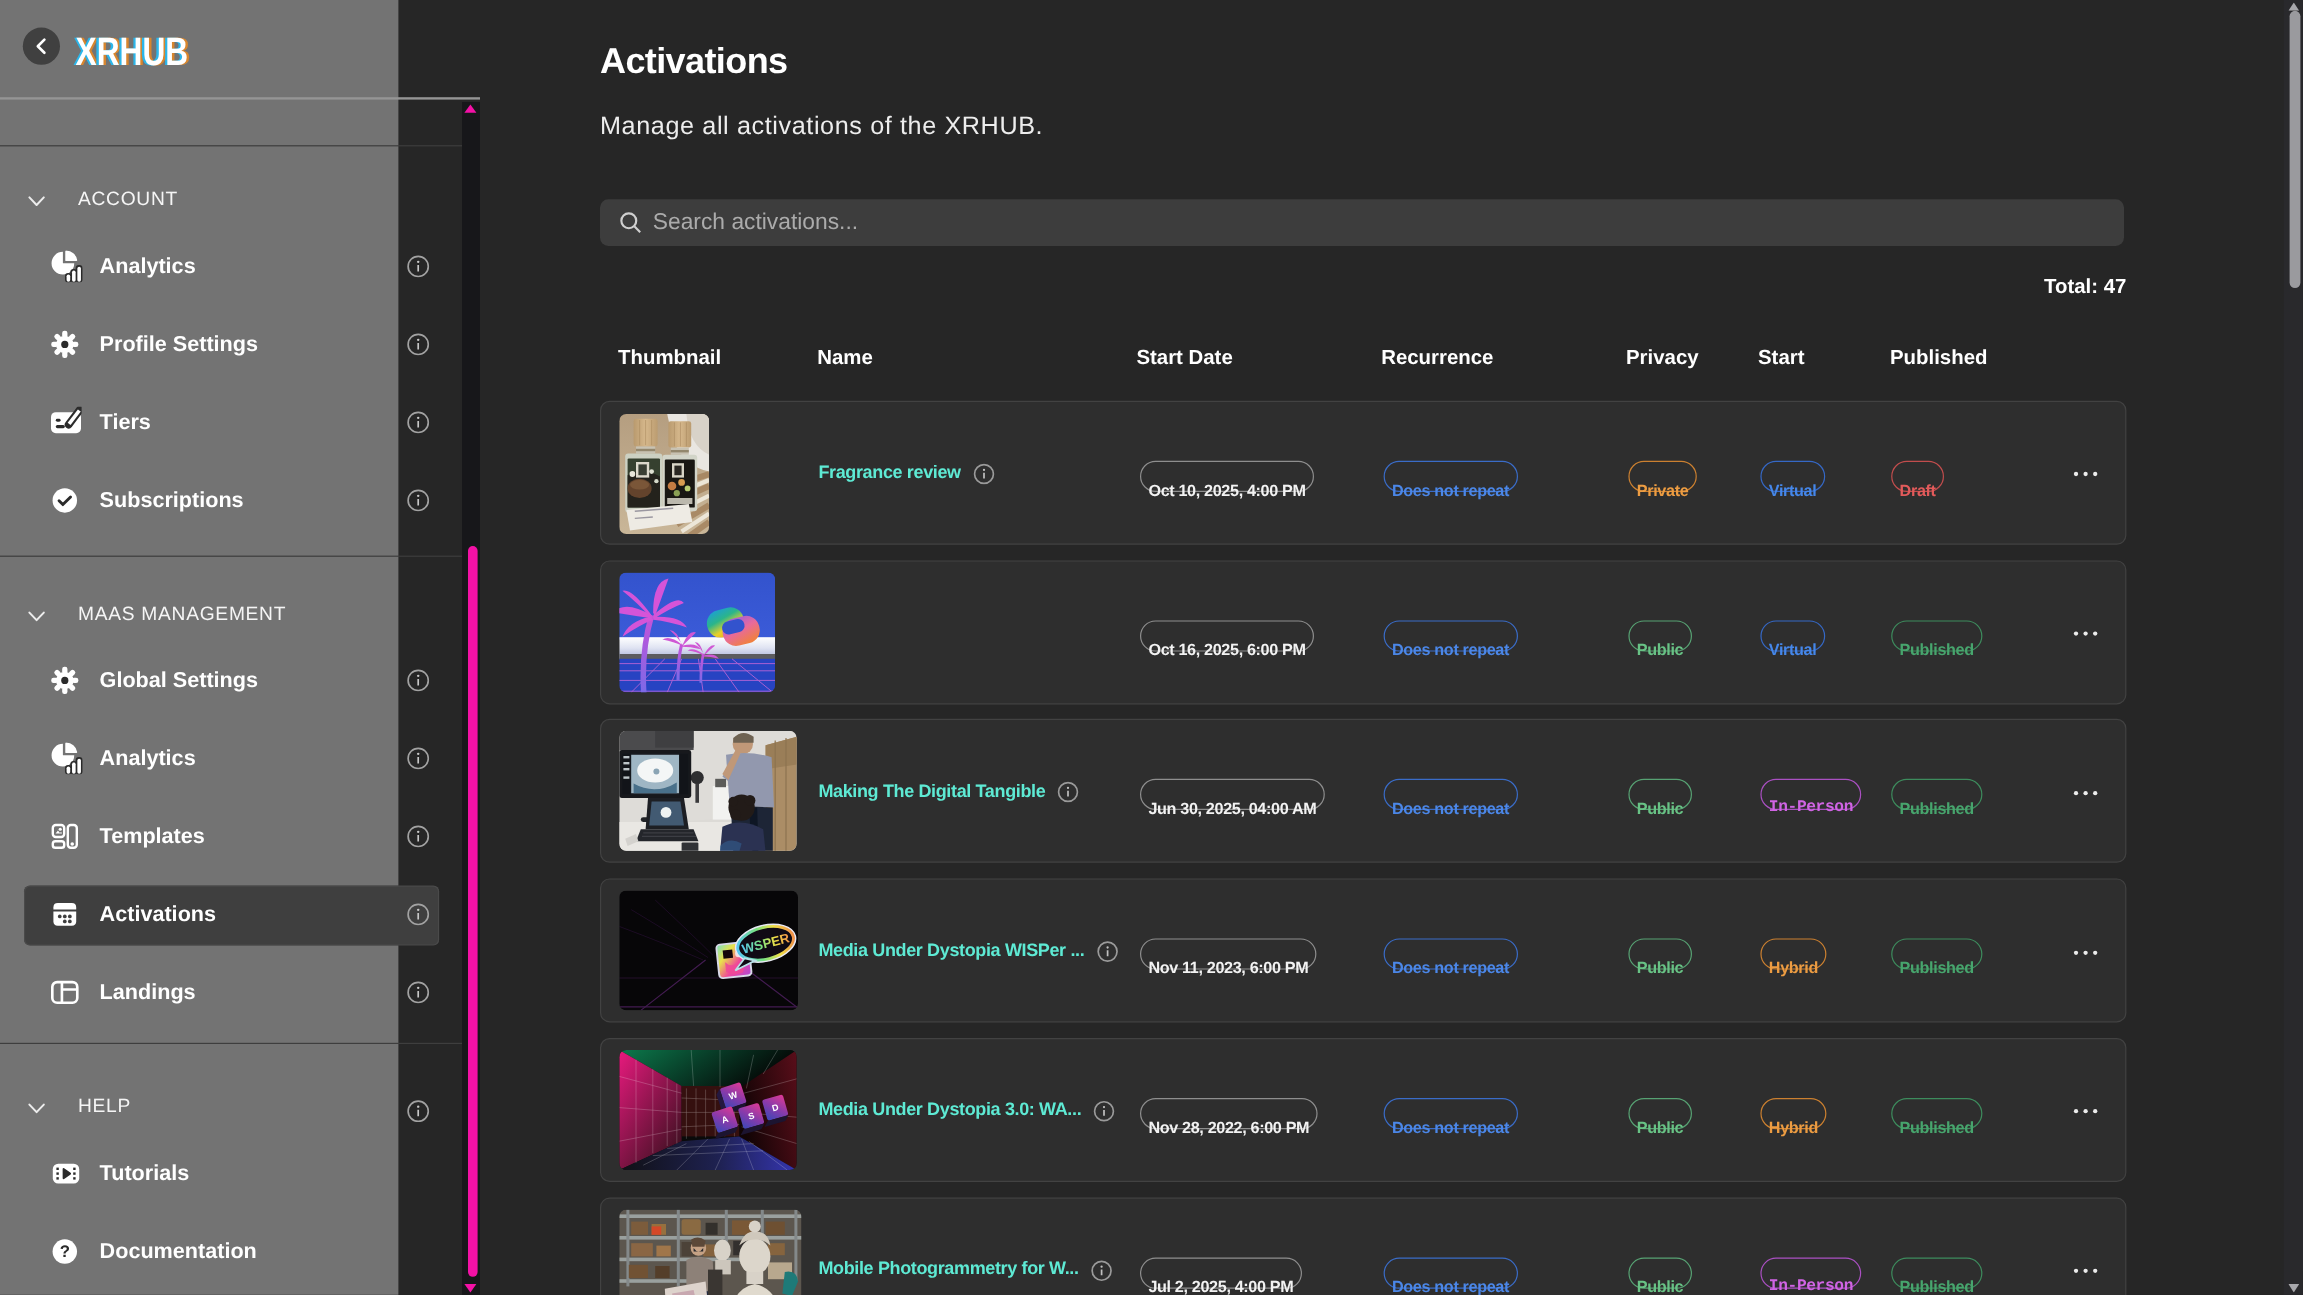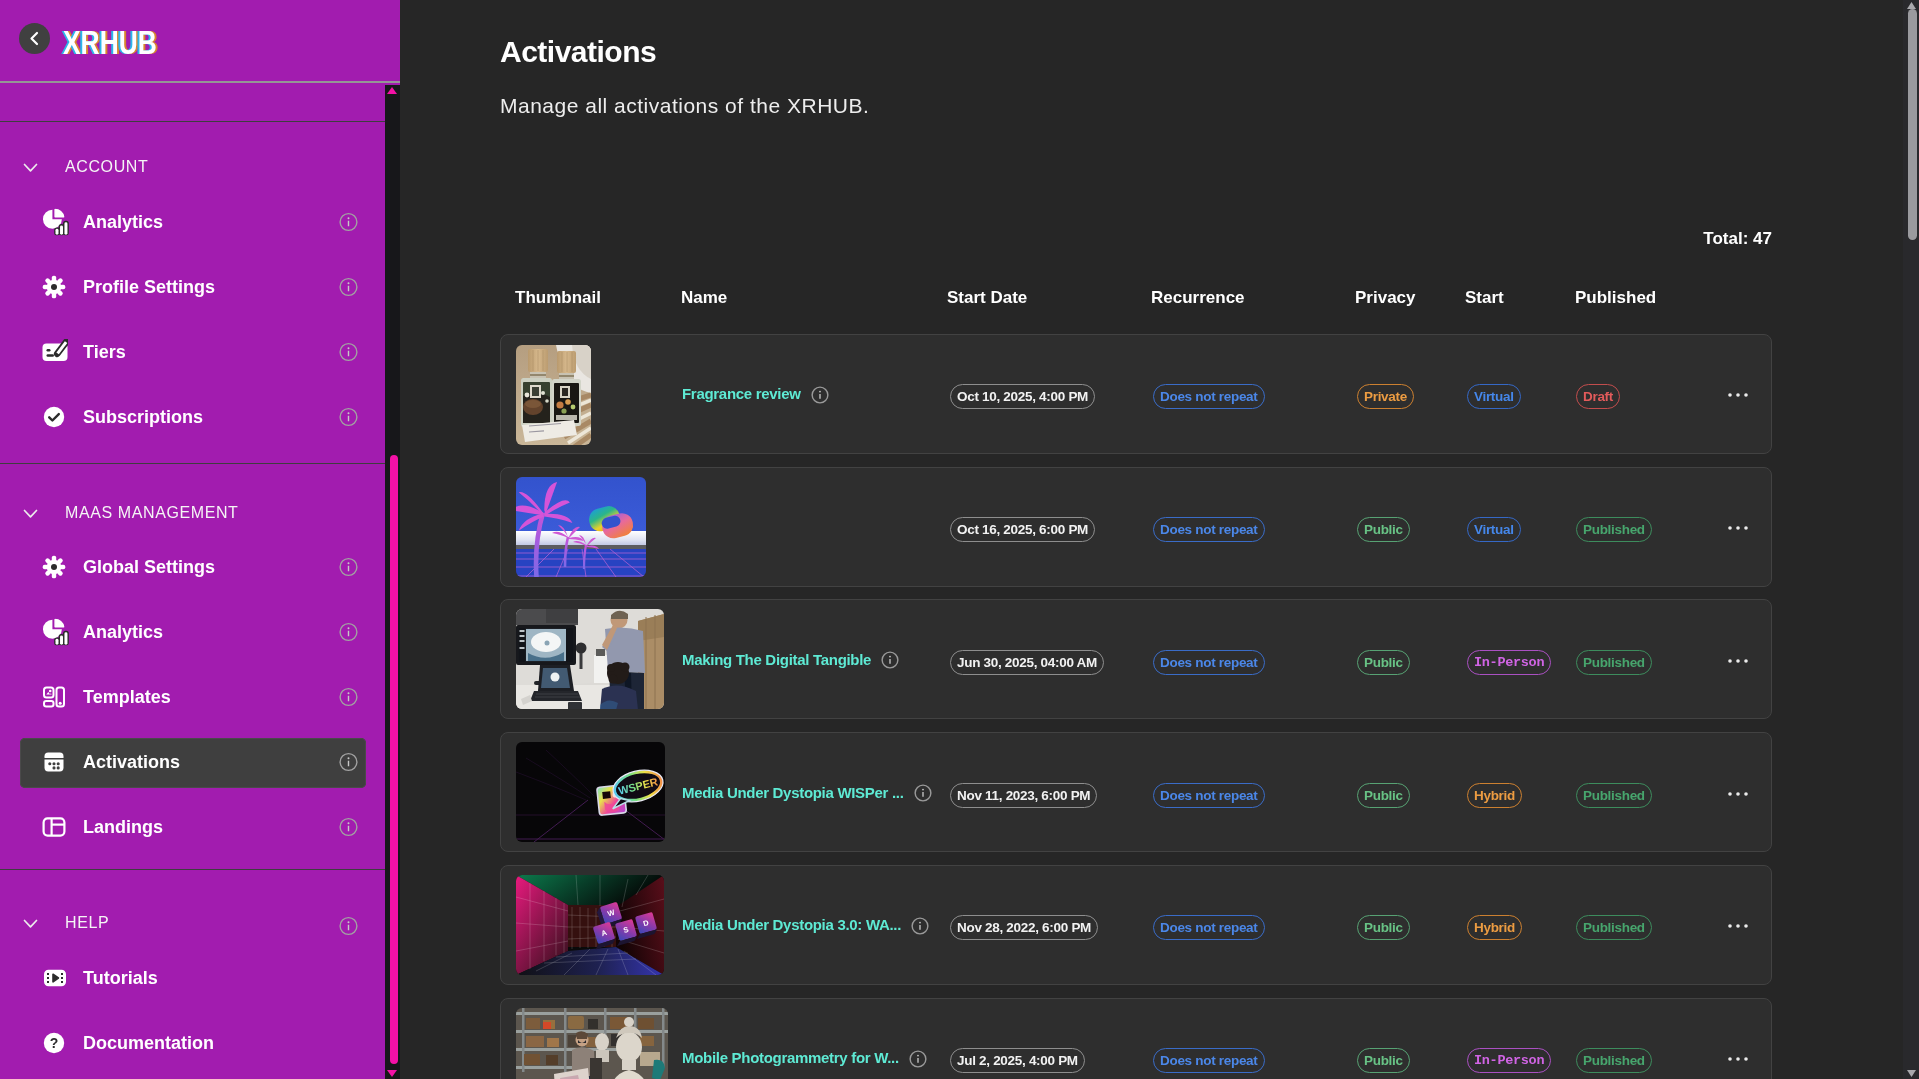--- a/index.html
+++ b/index.html
@@ -1,20 +1,20 @@
 <!DOCTYPE html>
 <html><head>
 <meta charset="utf-8">
 <style>
 * { margin:0; padding:0; box-sizing:border-box; }
 html,body { width:1919px; height:1079px; overflow:hidden; background:#262626; font-family:"Liberation Sans",sans-serif; }
 .abs { position:absolute; }
 
 
-#sidebar { position:absolute; left:0; top:0; width:400px; height:1079px; background:#a21caf; }
+#sidebar { position:absolute; left:0; top:0; width:332px; height:1079px; background:#737373; }
 #sb-head { position:absolute; left:0; top:0; width:400px; height:83px; border-bottom:2px solid #959595; }
 #backbtn { position:absolute; left:19px; top:23px; width:31px; height:31px; border-radius:50%; background:#404040; }
 #logo { position:absolute; left:63px; top:24px; font-size:33px; font-weight:bold; color:#fff; transform:scaleX(0.8); transform-origin:left center;
   text-shadow:-2.5px 0 0 #2cb6ea, 2.5px 0 0 #d8862e; }
 .divider { position:absolute; left:0; width:385px; height:1px; background:#3e3e3e; }
 #sb-track { position:absolute; left:385px; top:85px; width:15px; height:994px; background:#17171a; }
 #sb-thumb { position:absolute; left:4.5px; top:370px; width:8px; height:609px; border-radius:4px; background:#f311a6; }
 .tri-up { width:0;height:0;border-left:5px solid transparent;border-right:5px solid transparent;border-bottom:7px solid #f311a6; }
 .tri-dn { width:0;height:0;border-left:5px solid transparent;border-right:5px solid transparent;border-top:7px solid #f311a6; }
 
@@ -35,39 +35,46 @@
 #search .ph { position:absolute; left:44px; top:9px; font-size:19px; color:#ababab; }
 #total { position:absolute; left:1172px; top:229px; width:200px; text-align:right; font-size:17px; font-weight:bold; color:#fff; }
 .th { position:absolute; top:288px; font-size:17px; font-weight:bold; color:#fff; }
 
 .card { position:absolute; left:100px; width:1272px; height:120px; background:#2e2e2e; border:1px solid #424242; border-radius:8px; }
 .thumb { position:absolute; left:15px; top:9px; height:100px; border-radius:6px; overflow:hidden; }
 .namewrap { position:absolute; left:181px; top:0; height:100%; display:flex; align-items:center; }
 .name { font-size:15px; font-weight:bold; color:#5eead4; letter-spacing:-0.3px; }
 .nfo2 { margin-left:10px; position:relative; top:1px; }
 .cell { position:absolute; top:0; height:100%; display:flex; align-items:center; }
-.pill { display:inline-block; position:relative; top:3px; height:25px; line-height:23px; border-radius:13px; border:1px solid; padding:0 6px; font-size:13.5px; font-weight:bold; letter-spacing:-0.3px; white-space:nowrap; }
+.pill { display:inline-block; position:relative; top:3px; height:25px; line-height:23px; border-radius:13px; border:1px solid; padding:12px 6px; font-size:13.5px; font-weight:bold; letter-spacing:-0.3px; white-space:nowrap; }
 .p-date { border-color:#8e8e8e; color:#f2f2f2; }
 .p-rec  { border-color:#3a6cc8; color:#4b87e8; }
 .p-pub  { border-color:#57a273; color:#68c285; }
 .p-priv { border-color:#cc8030; color:#ec9c42; }
 .p-virt { border-color:#3568c6; color:#4587ea; }
 .p-inp  { border-color:#aa50c2; color:#d064e4;font-family:Liberation Mono, monospace; }
 .p-hyb  { border-color:#cc8030; color:#ec9c42; }
 .p-done { border-color:#3d8c5d; color:#47a56d; }
 .p-draft{ border-color:#c24d4d; color:#e25b5b; }
 
 #vscroll { position:absolute; left:1503px; top:0; width:16px; height:1079px; background:#29292c; }
 #vthumb { position:absolute; left:5px; top:9px; width:9px; height:231px; border-radius:4.5px; background:#9a9a9e; }
 </style>
 </head>
 <body>
 <div id="main">
   <div id="h1">Activations</div>
   <div id="sub">Manage all activations of the XRHUB.</div>
+  <div id="search">
+    <svg class="abs" style="left:16px;top:10px" width="19" height="19" viewBox="0 0 19 19" fill="none" stroke="#cfcfcf" stroke-width="1.8">
+        <circle cx="8" cy="8" r="6.2"></circle>
+        <line x1="12.6" y1="12.6" x2="17.5" y2="17.5"></line>
+      </svg>
+    <div class="ph">Search activations...</div>
+  </div>
   <div id="total">Total: 47</div>
   <div class="th" style="left:115px">Thumbnail</div>
   <div class="th" style="left:281px">Name</div>
   <div class="th" style="left:547px">Start Date</div>
   <div class="th" style="left:751px">Recurrence</div>
   <div class="th" style="left:955px">Privacy</div>
   <div class="th" style="left:1065px">Start</div>
   <div class="th" style="left:1175px">Published</div>
 
   <div class="card" style="top:333.75px">

